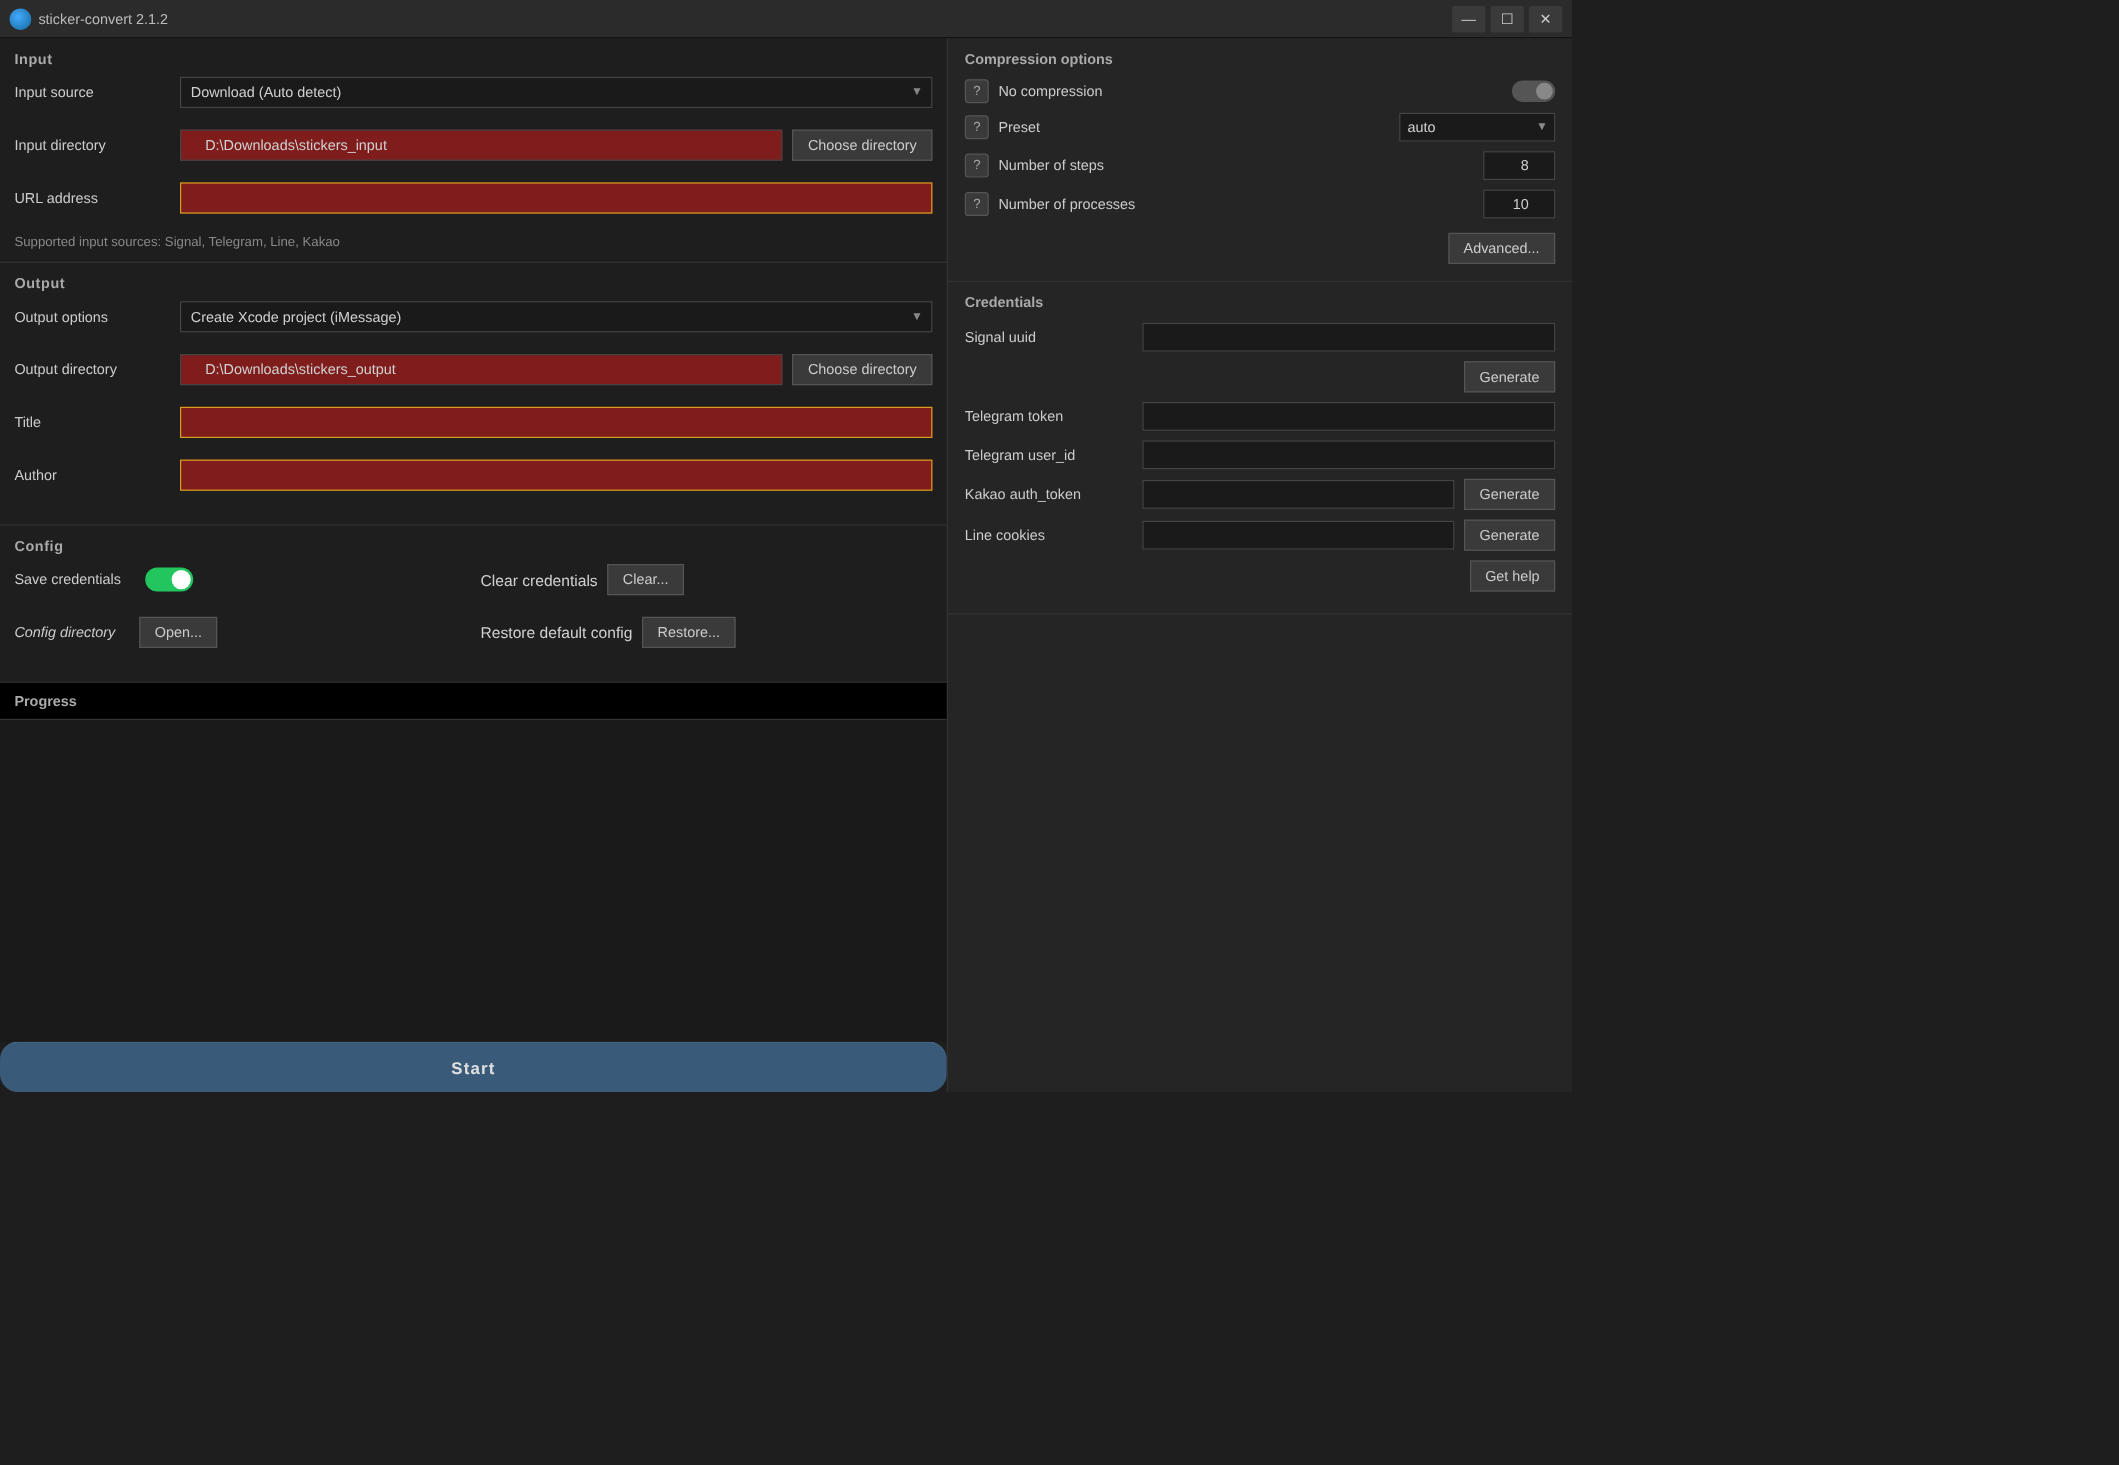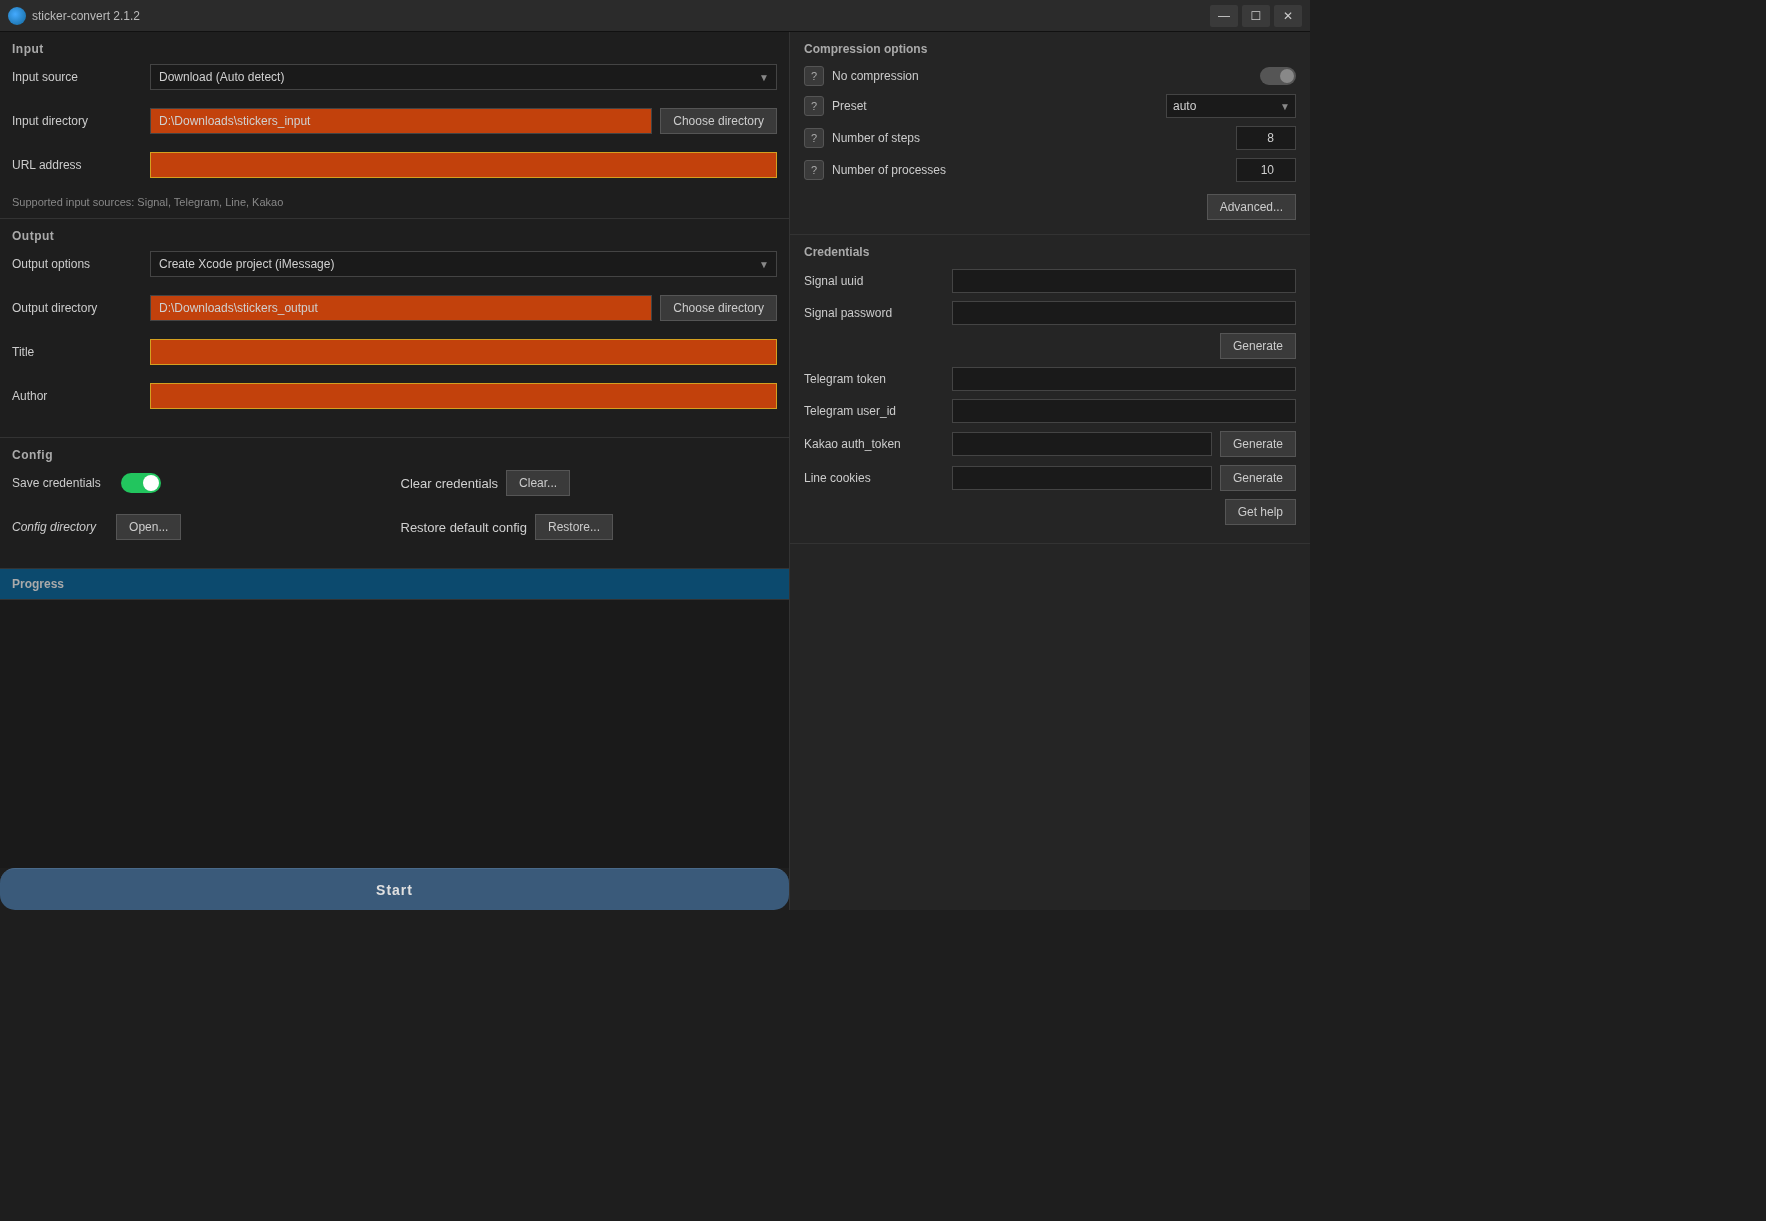--- a/index.html
+++ b/index.html
@@ -91,24 +91,24 @@
 
     .form-label {
       width: 130px;
       flex-shrink: 0;
       font-size: 12px;
       color: #ccc;
     }
 
     .form-control {
       flex: 1;
-      background: #c2410c;
+      background: #7f1d1d;
       border: 1px solid #444;
       color: #d0d0d0;
-      padding: 4px 8px;
+      padding: 4px 20px;
       font-size: 12px;
       outline: none;
       height: 26px;
     }
     .form-control.active-border {
       border-color: #d4a020;
     }
 
     .btn {
       background: #3a3a3a;
@@ -177,21 +177,21 @@
       display: flex;
       flex-direction: column;
       min-height: 0;
     }
     .progress-title {
       padding: 8px 12px;
       font-size: 12px;
       color: #aaa;
       font-weight: 600;
       border-bottom: 1px solid #333;
-      background: #0c4a6e;
+      background: #000000;
     }
     .progress-content {
       flex: 1;
       background: #1a1a1a;
       overflow-y: auto;
     }
 
     .start-bar {
       background: #3a5a7a;
       height: 42px;
@@ -503,24 +503,20 @@
     </div>
 
     <div class="rp-section">
       <div class="rp-section-title">Credentials</div>
 
       <div class="rp-row">
         <span class="cred-label">Signal uuid</span>
         <input class="cred-field" type="text" style="">
       </div>
 
-      <div class="rp-row">
-        <span class="cred-label">Signal password</span>
-        <input class="cred-field" type="password" style="">
-      </div>
 
       <div class="rp-row" style="justify-content: flex-end;">
         <button class="btn">Generate</button>
       </div>
 
       <div class="rp-row">
         <span class="cred-label">Telegram token</span>
         <input class="cred-field" type="text" style="">
       </div>
 

